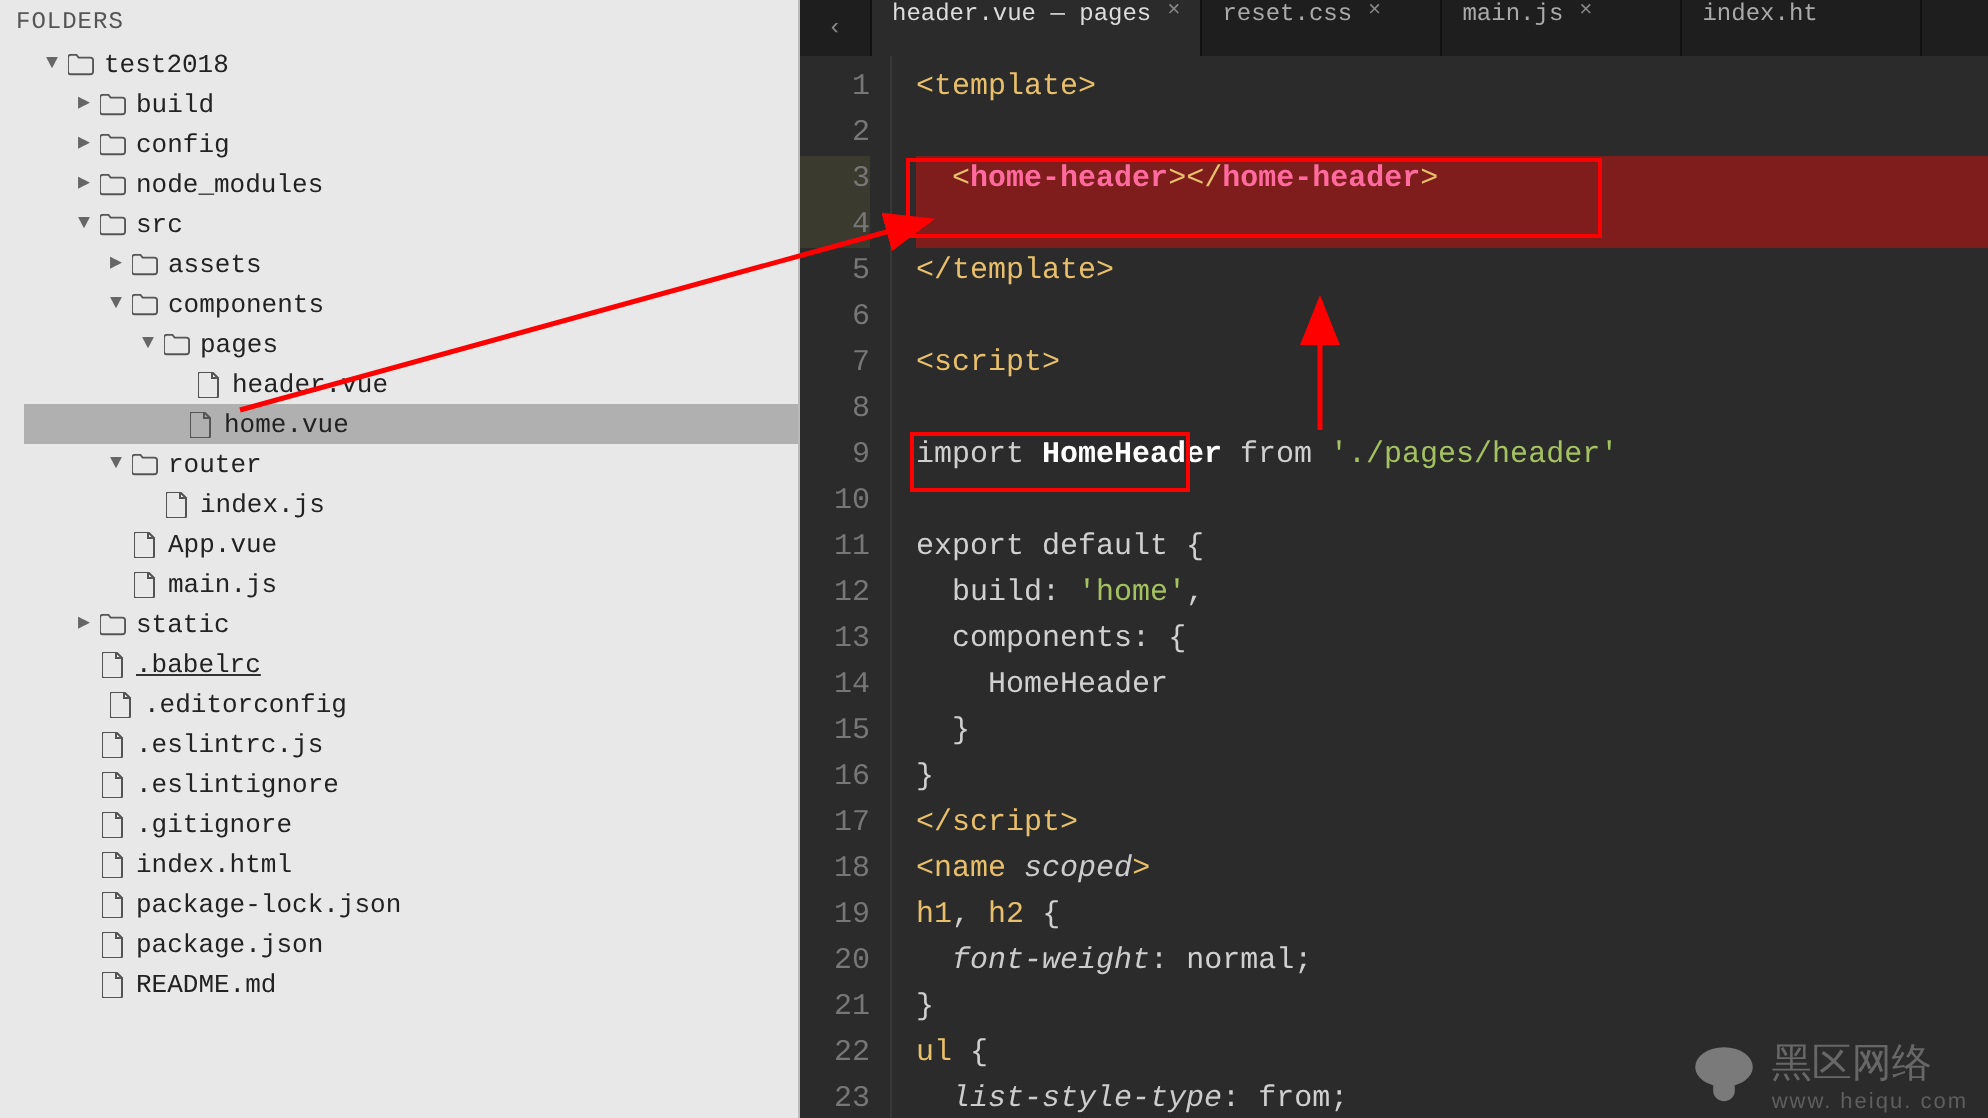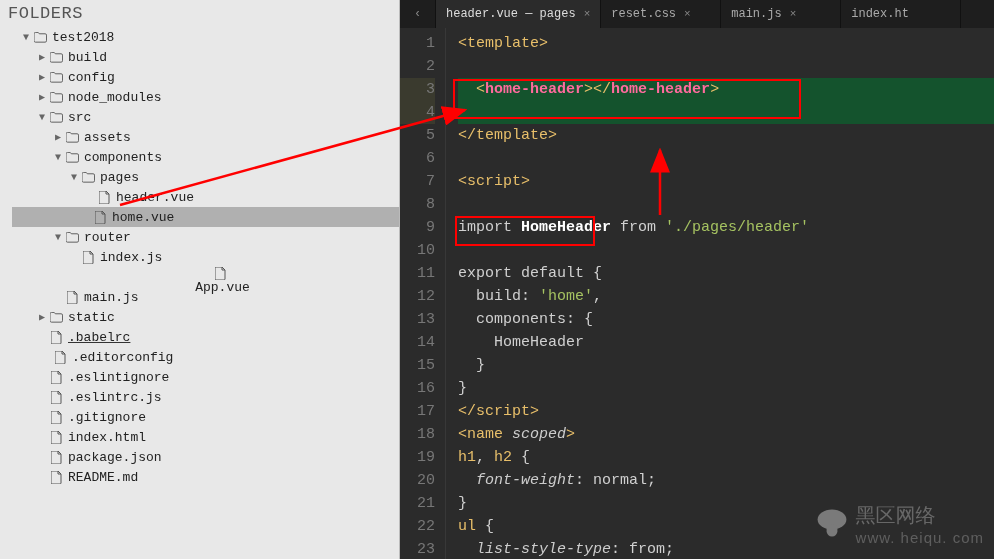--- a/index.html
+++ b/index.html
@@ -1,51 +1,51 @@
 <!DOCTYPE html>
 <html><head>
 <meta charset="utf-8">
 <style>
   * { margin:0; padding:0; box-sizing:border-box; }
   body { font-family: Consolas, "Courier New", monospace; font-size:13px; background:#222; color:#ccc; width:994px; height:559px; overflow:hidden; position:relative; }
   .app { display:flex; height:100%; }
   .sidebar { width:400px; background:#e8e8e8; color:#333; border-right:1px solid #bbb; display:flex; flex-direction:column; }
-  .sidebar-header { font-size:17px; padding:4px 8px; color:#555; letter-spacing:0.5px; }
+  .sidebar-header { font-size:12px; padding:4px 8px; color:#555; letter-spacing:0.5px; }
   .tree { flex:1; overflow:auto; font-size:13px; }
   .tree-row { display:flex; align-items:center; height:20px; padding-right:6px; cursor:default; white-space:nowrap; }
   .tree-row.selected { background:#b0b0b0; }
   .tree-arrow { width:12px; text-align:center; color:#666; font-size:10px; display:inline-block; }
   .tree-icon { width:16px; display:inline-flex; align-items:center; justify-content:center; margin-right:4px; }
   .tree-label { color:#222; }
   .folder-svg { width:13px; height:11px; }
   .file-svg { width:11px; height:13px; }
   .editor-pane { flex:1; background:#2b2b2b; display:flex; flex-direction:column; position:relative; }
   .tabs { display:flex; background:#1e1e1e; height:28px; align-items:stretch; font-size:12px; }
   .tab-left-icon { width:36px; display:flex; align-items:center; justify-content:center; color:#888; background:#1e1e1e; border-right:1px solid #111; }
-  .tab { display:flex; align-items:center; padding:0 10px; gap:8px; color:#aaa; border-right:1px solid #111; min-width:120px; }
+  .tab { display:flex; padding:0 10px; gap:8px; color:#aaa; border-right:1px solid #111; min-width:120px; }
   .tab.active { background:#2b2b2b; color:#ddd; }
   .tab-close { color:#888; font-size:11px; }
   .code-area { flex:1; display:flex; font-size:15px; line-height:23px; background:#2b2b2b; overflow:hidden; position:relative; }
   .gutter { width:46px; background:#2b2b2b; color:#777; text-align:right; padding:4px 10px 4px 0; border-right:1px solid #383838; user-select:none; }
   .code-lines { flex:1; padding:4px 0 4px 12px; position:relative; }
   .line { white-space:pre; height:23px; }
-  .line.hl { background:#14532d; }
+  .line.hl { background:#7f1d1d; }
   .tok-tag { color:#e8bf6a; }
   .tok-lt { color:#e8bf6a; }
   .tok-pink { color:#ff6b9d; font-weight:bold; }
   .tok-plain { color:#d0d0d0; }
   .tok-white { color:#fff; font-weight:bold; }
   .tok-str { color:#a5c261; }
   .tok-attr { color:#ccc; font-style:italic; }
   .tok-selector { color:#e8bf6a; }
   .tok-brace { color:#d0d0d0; }
   .annot-box { position:absolute; border:2px solid #ff0000; pointer-events:none; }
   .annot-arrow { position:absolute; pointer-events:none; }
-  .watermark { position:absolute; right:10px; bottom:13px; display:flex; align-items:center; gap:6px; color:#999; font-size:20px; font-family:"Microsoft YaHei",Arial,sans-serif; opacity:.55; pointer-events:none; }
-  .watermark-sub { font-size:15px; display:block; color:#888; letter-spacing:1px; }
+  .watermark { position:absolute; right:10px; bottom:2px; display:flex; align-items:center; gap:6px; color:#999; font-size:20px; font-family:"Microsoft YaHei",Arial,sans-serif; opacity:.55; pointer-events:none; }
+  .watermark-sub { font-size:11px; display:block; color:#888; letter-spacing:1px; }
   .mushroom { width:36px; height:36px; }
 </style>
 </head>
 <body>
 
 <div class="app">
 
   <div class="sidebar">
     <div class="sidebar-header">FOLDERS</div>
     <div class="tree" id="tree">
@@ -153,21 +153,21 @@
         <div class="tree-row" style="padding-left: 68px;">
           <span class="tree-arrow"></span>
           <span class="tree-icon">
             <svg class="file-svg" viewBox="0 0 11 13">
               <path d="M1 0h6l3 3v9c0 .5-.4 1-1 1H1c-.5 0-1-.5-1-1V1C0 .4.4 0 1 0Z" fill="none" stroke="#555" stroke-width="1"></path>
               <path d="M7 0v3h3" fill="none" stroke="#555" stroke-width="1"></path>
             </svg>
           </span>
           <span class="tree-label">index.js</span>
         </div>
-        <div class="tree-row" style="padding-left: 52px; flex-direction: column;">
+        <div class="tree-row" style="padding-left: 52px;">
           <span class="tree-arrow"></span>
           <span class="tree-icon">
             <svg class="file-svg" viewBox="0 0 11 13">
               <path d="M1 0h6l3 3v9c0 .5-.4 1-1 1H1c-.5 0-1-.5-1-1V1C0 .4.4 0 1 0Z" fill="none" stroke="#555" stroke-width="1"></path>
               <path d="M7 0v3h3" fill="none" stroke="#555" stroke-width="1"></path>
             </svg>
           </span>
           <span class="tree-label">App.vue</span>
         </div>
         <div class="tree-row" style="padding-left: 52px;">
@@ -210,51 +210,61 @@
           <span class="tree-label">.editorconfig</span>
         </div>
         <div class="tree-row" style="padding-left: 36px;">
           <span class="tree-arrow"></span>
           <span class="tree-icon">
             <svg class="file-svg" viewBox="0 0 11 13">
               <path d="M1 0h6l3 3v9c0 .5-.4 1-1 1H1c-.5 0-1-.5-1-1V1C0 .4.4 0 1 0Z" fill="none" stroke="#555" stroke-width="1"></path>
               <path d="M7 0v3h3" fill="none" stroke="#555" stroke-width="1"></path>
             </svg>
           </span>
+          <span class="tree-label">.eslintrc.js</span>
+        </div>
+        <div class="tree-row" style="padding-left: 36px;">
+          <span class="tree-arrow"></span>
+          <span class="tree-icon">
+            <svg class="file-svg" viewBox="0 0 11 13">
+              <path d="M1 0h6l3 3v9c0 .5-.4 1-1 1H1c-.5 0-1-.5-1-1V1C0 .4.4 0 1 0Z" fill="none" stroke="#555" stroke-width="1"></path>
+              <path d="M7 0v3h3" fill="none" stroke="#555" stroke-width="1"></path>
+            </svg>
+          </span>
           <span class="tree-label">.eslintignore</span>
         </div>
         <div class="tree-row" style="padding-left: 36px;">
           <span class="tree-arrow"></span>
           <span class="tree-icon">
             <svg class="file-svg" viewBox="0 0 11 13">
               <path d="M1 0h6l3 3v9c0 .5-.4 1-1 1H1c-.5 0-1-.5-1-1V1C0 .4.4 0 1 0Z" fill="none" stroke="#555" stroke-width="1"></path>
               <path d="M7 0v3h3" fill="none" stroke="#555" stroke-width="1"></path>
             </svg>
           </span>
-          <span class="tree-label">.eslintrc.js</span>
-        </div>
-        <div class="tree-row" style="padding-left: 36px;">
-          <span class="tree-arrow"></span>
-          <span class="tree-icon">
-            <svg class="file-svg" viewBox="0 0 11 13">
-              <path d="M1 0h6l3 3v9c0 .5-.4 1-1 1H1c-.5 0-1-.5-1-1V1C0 .4.4 0 1 0Z" fill="none" stroke="#555" stroke-width="1"></path>
-              <path d="M7 0v3h3" fill="none" stroke="#555" stroke-width="1"></path>
-            </svg>
-          </span>
           <span class="tree-label">.gitignore</span>
         </div>
         <div class="tree-row" style="padding-left: 36px;">
           <span class="tree-arrow"></span>
           <span class="tree-icon">
             <svg class="file-svg" viewBox="0 0 11 13">
               <path d="M1 0h6l3 3v9c0 .5-.4 1-1 1H1c-.5 0-1-.5-1-1V1C0 .4.4 0 1 0Z" fill="none" stroke="#555" stroke-width="1"></path>
               <path d="M7 0v3h3" fill="none" stroke="#555" stroke-width="1"></path>
             </svg>
           </span>
           <span class="tree-label">index.html</span>
+        </div>
+        <div class="tree-row" style="padding-left: 36px;">
+          <span class="tree-arrow"></span>
+          <span class="tree-icon">
+            <svg class="file-svg" viewBox="0 0 11 13">
+              <path d="M1 0h6l3 3v9c0 .5-.4 1-1 1H1c-.5 0-1-.5-1-1V1C0 .4.4 0 1 0Z" fill="none" stroke="#555" stroke-width="1"></path>
+              <path d="M7 0v3h3" fill="none" stroke="#555" stroke-width="1"></path>
+            </svg>
+          </span>
+          <span class="tree-label">package-lock.json</span>
         </div>
         <div class="tree-row" style="padding-left: 36px;">
           <span class="tree-arrow"></span>
           <span class="tree-icon">
             <svg class="file-svg" viewBox="0 0 11 13">
               <path d="M1 0h6l3 3v9c0 .5-.4 1-1 1H1c-.5 0-1-.5-1-1V1C0 .4.4 0 1 0Z" fill="none" stroke="#555" stroke-width="1"></path>
               <path d="M7 0v3h3" fill="none" stroke="#555" stroke-width="1"></path>
             </svg>
           </span>
           <span class="tree-label">package.json</span>

